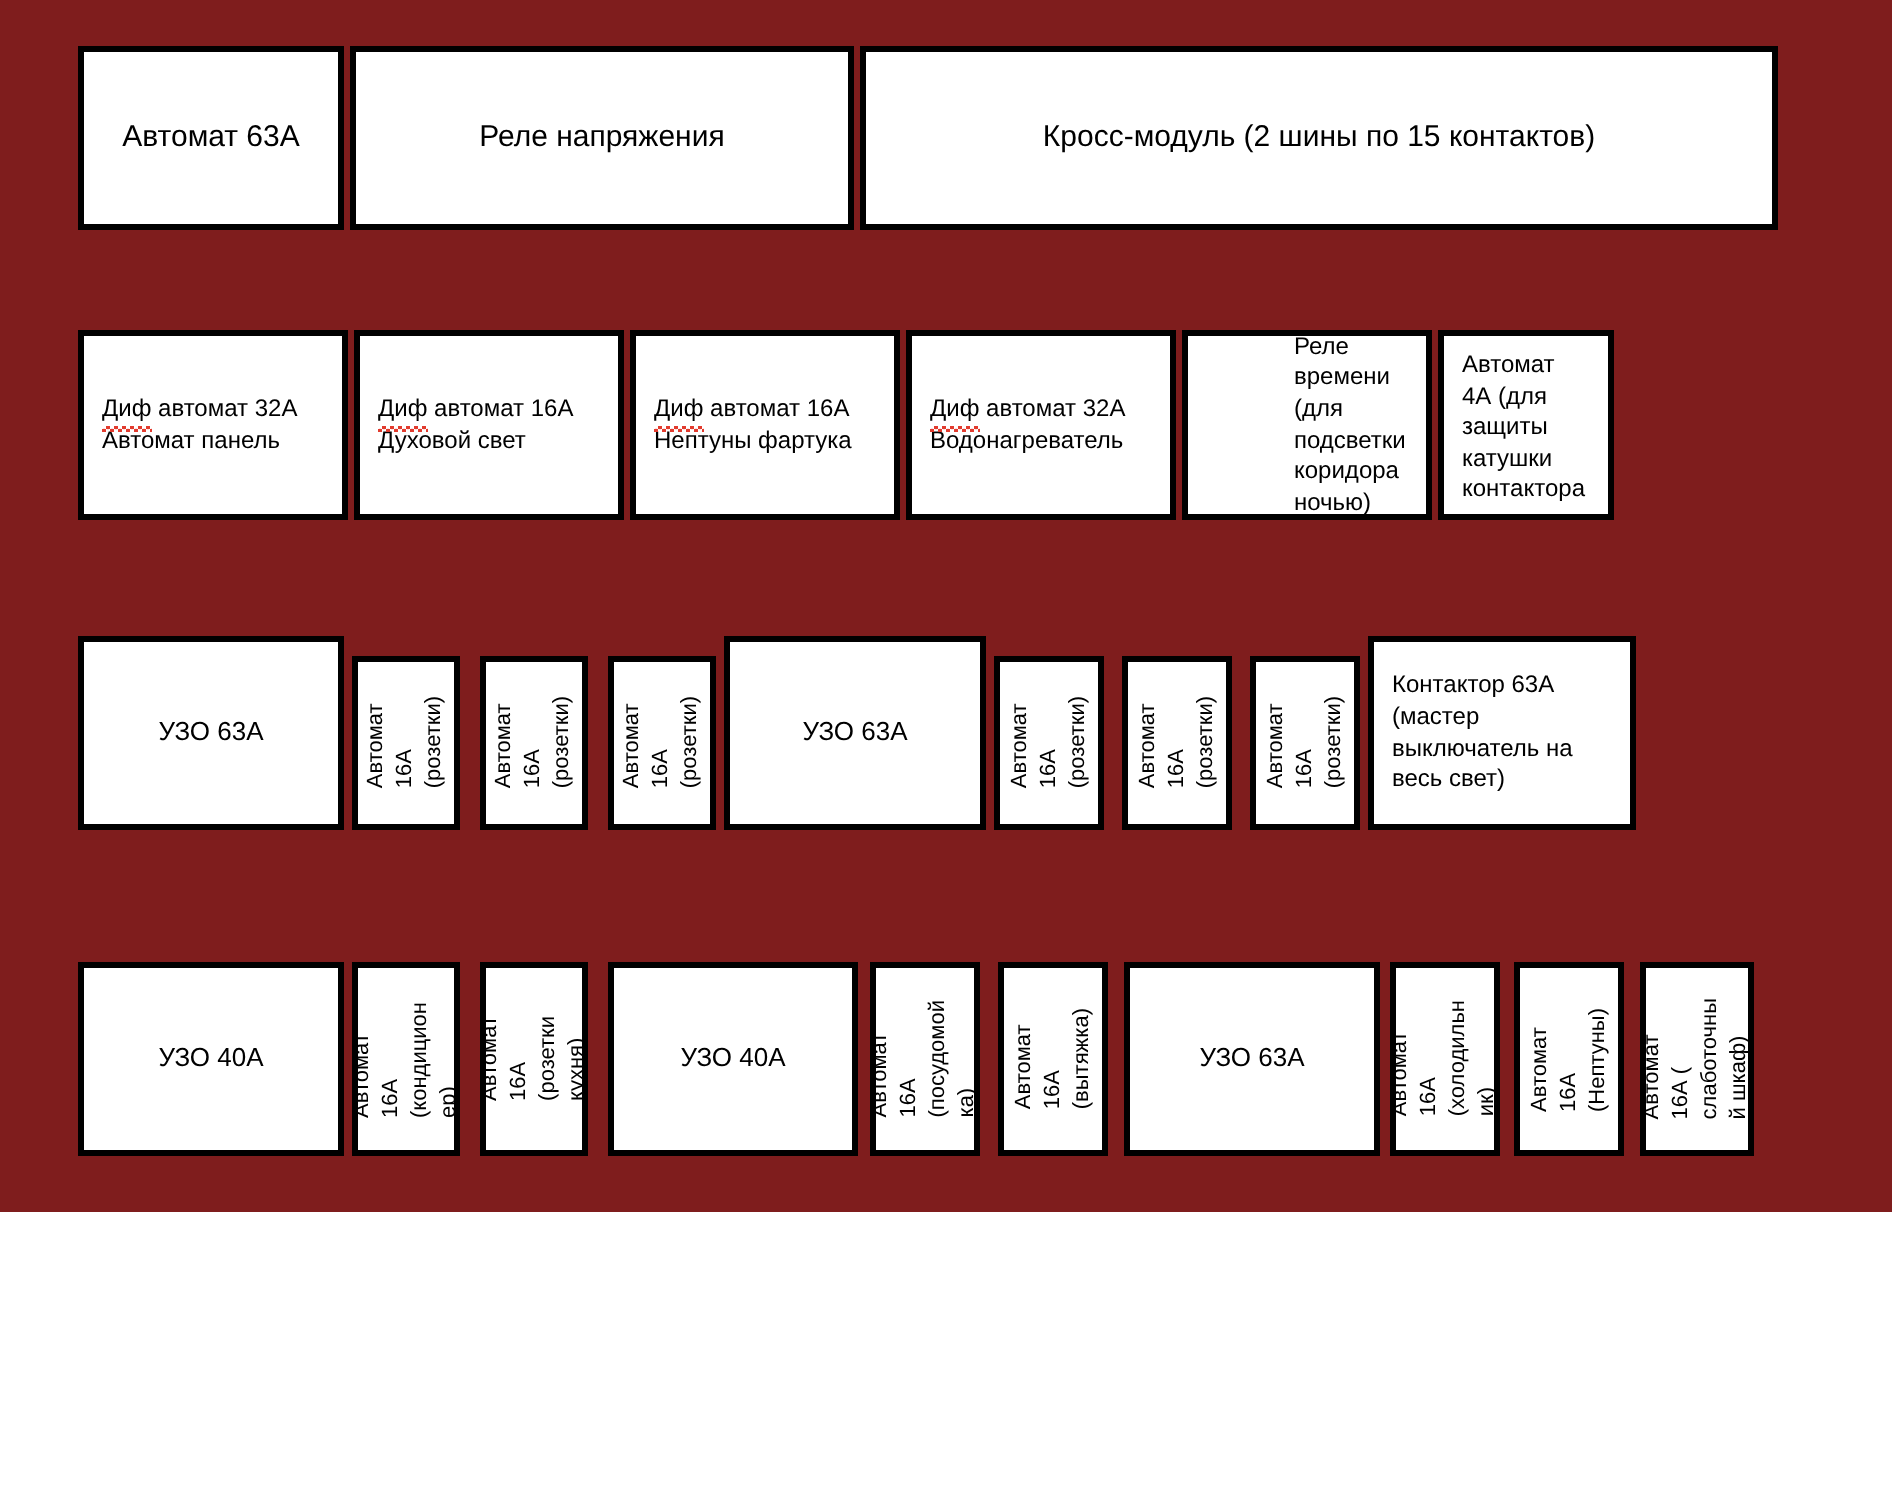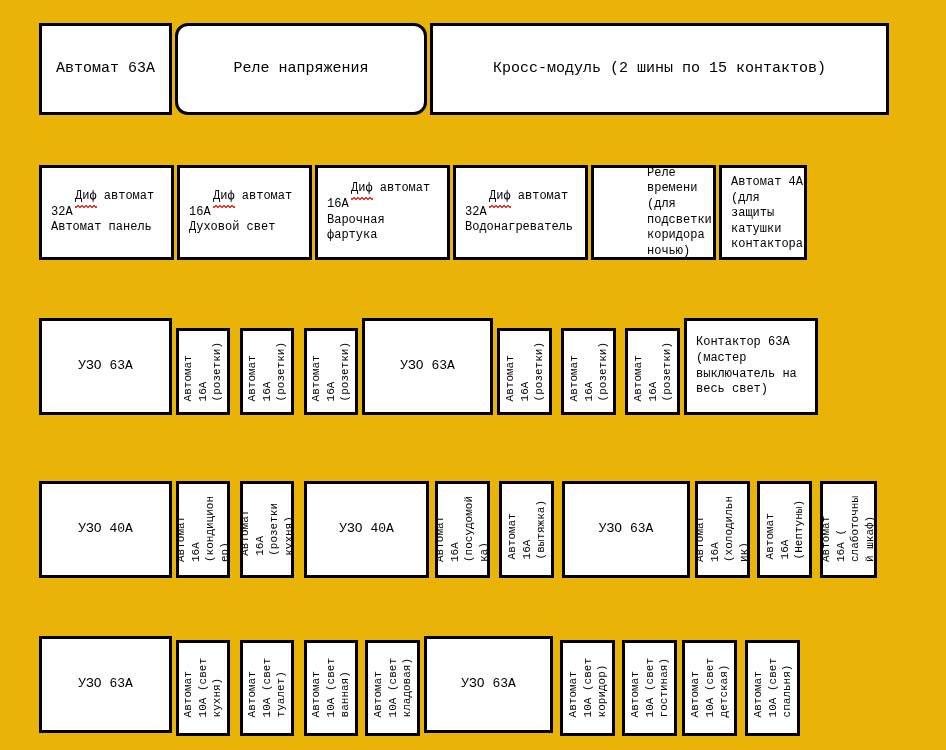--- a/index.html
+++ b/index.html
@@ -9,24 +9,23 @@
     background: #ffffff;
   }
   body {
     font-family: "Liberation Sans", "DejaVu Sans", sans-serif;
     color: #000000;
     -webkit-font-smoothing: antialiased;
   }
   #canvas {
     position: relative;
     width: 946px;
-    height: 750px;
-    background: #eab308;
+    height: 606px;
+    background: #7f1d1d;
     overflow: hidden;
-    font-family: Liberation Mono, monospace;
   }
   .row {
     position: absolute;
     left: 0;
     top: 0;
   }
   .box {
     position: absolute;
     box-sizing: border-box;
     background: #ffffff;
@@ -86,21 +85,20 @@
     padding: 0;
   }
   .fs15 { font-size: 15px; }
   .fs13 { font-size: 13px; }
   .fs12 { font-size: 12px; }
   .fs11 { font-size: 11px; }
   
   .sp {
     position: relative;
     display: inline-block;
-    margin-left: 24px;
   }
   .sp::after {
     content: "";
     position: absolute;
     left: 0;
     right: 0;
     bottom: -3px;
     height: 3px;
     background-image:
       radial-gradient(circle at 1px 2.4px, #e23b2e 1.05px, rgba(255,255,255,0) 1.2px),
@@ -111,40 +109,40 @@
 </style>
 </head>
 <body>
 
 <div id="canvas">
 
   <div class="row">
     <div class="box thick h-center fs15" style="left:39px; top:23px; width:133px; height:92px;">
       <span class="label">Автомат 63А</span>
     </div>
-    <div class="box thick h-center fs15" style="left:175px; top:23px; width:252px; height:92px;border-radius:13px;">
+    <div class="box thick h-center fs15" style="left:175px; top:23px; width:252px; height:92px;">
       <span class="label">Реле напряжения</span>
     </div>
     <div class="box thick h-center fs15" style="left:430px; top:23px; width:459px; height:92px;">
       <span class="label">Кросс-модуль (2 шины по 15 контактов)</span>
     </div>
   </div>
 
   <div class="row">
 
     <div class="box thick h-left fs12" style="left:39px; top:165px; width:135px; height:95px;">
       <span class="label"><span class="sp">Диф</span><span> автомат 32А</span><br><span>Автомат панель</span></span>
     </div>
 
     <div class="box thick h-left fs12" style="left:177px; top:165px; width:135px; height:95px;">
       <span class="label"><span class="sp">Диф</span><span> автомат 16А</span><br><span>Духовой свет</span></span>
     </div>
 
     <div class="box thick h-left fs12" style="left:315px; top:165px; width:135px; height:95px;">
-      <span class="label"><span class="sp">Диф</span><span> автомат 16А</span><br><span>Варочная фартука</span></span>
+      <span class="label"><span class="sp">Диф</span><span> автомат 16А</span><br><span>Нептуны фартука</span></span>
     </div>
 
     <div class="box thick h-left fs12" style="left:453px; top:165px; width:135px; height:95px;">
       <span class="label"><span class="sp">Диф</span><span> автомат 32А</span><br><span>Водонагреватель</span></span>
     </div>
 
     <div class="box thick h-left fs12" style="left:591px; top:165px; width:125px; height:95px;padding-left:44px;">
       <span class="label">Реле времени (для подсветки коридора ночью)</span>
     </div>
 

